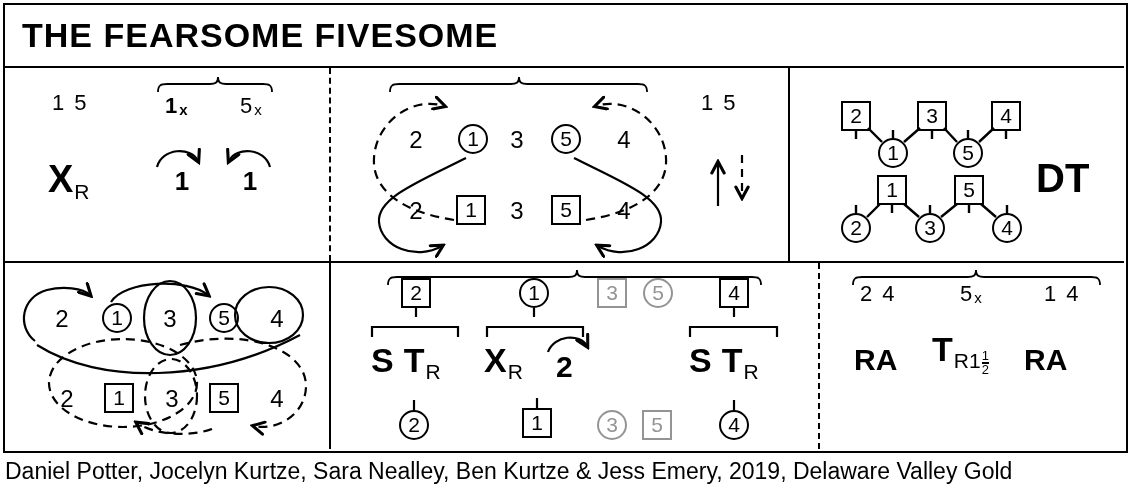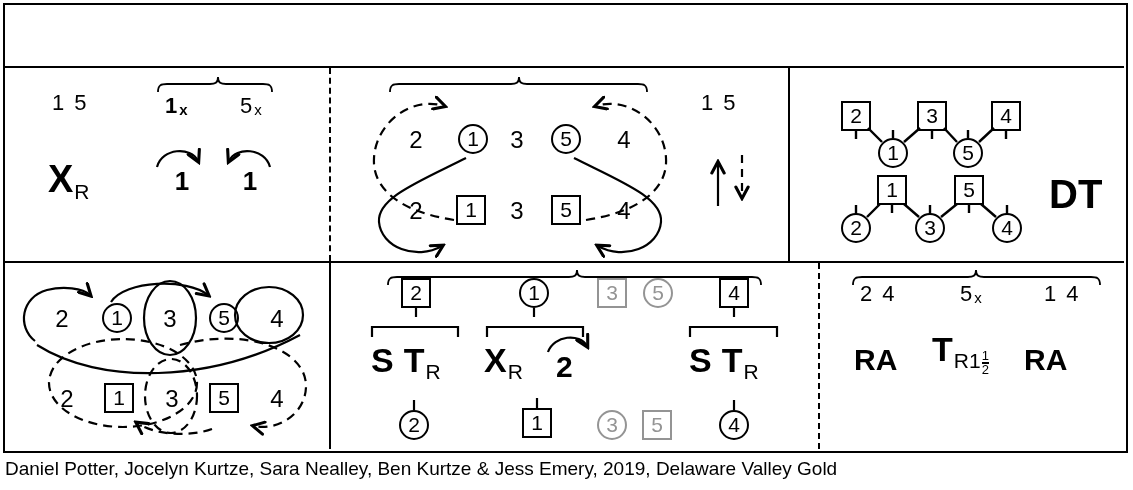--- a/index.html
+++ b/index.html
@@ -3,21 +3,21 @@
 <meta charset="utf-8">
 <style>
   html,body{margin:0;padding:0;background:#fff;}
   .sheet{position:relative;width:1133px;height:490px;background:#fff;overflow:hidden;
          font-family:"Liberation Sans",sans-serif;color:#000;}
   .t{position:absolute;white-space:nowrap;}
   .lbl{font-size:22px;letter-spacing:2px;}
   .lblsub{font-size:15px;letter-spacing:0;vertical-align:-2px;}
   .title{font-size:34px;font-weight:bold;letter-spacing:1px;}
   .meta{font-size:30px;font-weight:bold;}
-  .credits{font-size:19px;}
+  .credits{font-size:23px;}
   .frame{position:absolute;left:3px;top:3px;width:1121px;height:446px;border:2px solid #000;}
   .hline{position:absolute;background:#000;height:2px;}
   .vdiv{position:absolute;width:0;}
   .vsolid{border-left:2px solid #000;}
   .vdash{border-left:2px dashed #000;}
   .cellsvg{position:absolute;overflow:visible;}
   .d{position:absolute;box-sizing:border-box;width:30px;height:30px;line-height:25px;
      text-align:center;font-size:21px;border:2px solid transparent;}
   .d.circle{border-color:#000;border-radius:50%;}
   .d.box{border-color:#000;}
@@ -39,20 +39,21 @@
 <div class="sheet">
 
   <div class="frame"></div>
   <div class="hline" style="left:5px;top:66px;width:1119px;"></div>
   <div class="hline" style="left:5px;top:261px;width:1119px;"></div>
   <div class="vdiv vdash" style="left:329px;top:68px;height:193px;"></div>
   <div class="vdiv vsolid" style="left:788px;top:68px;height:193px;"></div>
   <div class="vdiv vsolid" style="left:329px;top:263px;height:186px;"></div>
   <div class="vdiv vdash" style="left:818px;top:263px;height:186px;"></div>
 
+  <div class="t title" style="left:22px;top:16px;">THE FEARSOME FIVESOME</div>
 
   <svg class="cellsvg" style="left:5px;top:70px;" width="325" height="192" viewBox="0 0 325 192">
     <defs>
       <marker id="arrow1" viewBox="0 0 10 10" refX="7.5" refY="5" markerWidth="7" markerHeight="7" orient="auto">
         <path d="M1,1 L8.5,5 L1,9" fill="none" stroke="#000" stroke-width="2" stroke-linecap="round"></path>
       </marker>
     </defs>
     <path d="M153,22 C153,15 156,14 162,14 L205,14 C210,14 213,13 213,7 C213,13 216,14 221,14 L258,14 C264,14 267,15 267,22" fill="none" stroke="#000" stroke-width="1.8"></path>
     <path d="M152,97 C157,78 186,76 193,91" fill="none" stroke="#000" stroke-width="2.2" marker-end="url(#arrow1)"></path>
     <path d="M265,97 C260,78 231,76 224,91" fill="none" stroke="#000" stroke-width="2.2" marker-end="url(#arrow1)"></path>
@@ -115,21 +116,21 @@
   <span class="d box" style="left:841px;top:101px;">2</span>
   <span class="d box" style="left:917px;top:101px;">3</span>
   <span class="d box" style="left:991px;top:101px;">4</span>
   <span class="d circle" style="left:878px;top:138px;">1</span>
   <span class="d circle" style="left:953px;top:138px;">5</span>
   <span class="d box" style="left:877px;top:175px;">1</span>
   <span class="d box" style="left:954px;top:175px;">5</span>
   <span class="d circle" style="left:841px;top:213px;">2</span>
   <span class="d circle" style="left:915px;top:213px;">3</span>
   <span class="d circle" style="left:992px;top:213px;">4</span>
-  <div class="t dt" style="left:1036px;top:172px;margin-left:13px;">DT</div>
+  <div class="t dt" style="left:1036px;top:156px;">DT</div>
 
   <svg class="cellsvg" style="left:5px;top:265px;" width="325" height="187" viewBox="0 0 325 187">
     <defs>
       <marker id="arrow4" viewBox="0 0 10 10" refX="7.5" refY="5" markerWidth="7" markerHeight="7" orient="auto">
         <path d="M1,1 L8.5,5 L1,9" fill="none" stroke="#000" stroke-width="2" stroke-linecap="round"></path>
       </marker>
     </defs>
     <g fill="none" stroke="#000" stroke-width="2.2">
       <ellipse cx="165" cy="53" rx="26" ry="37"></ellipse>
       <ellipse cx="264" cy="50" rx="34" ry="28"></ellipse>

